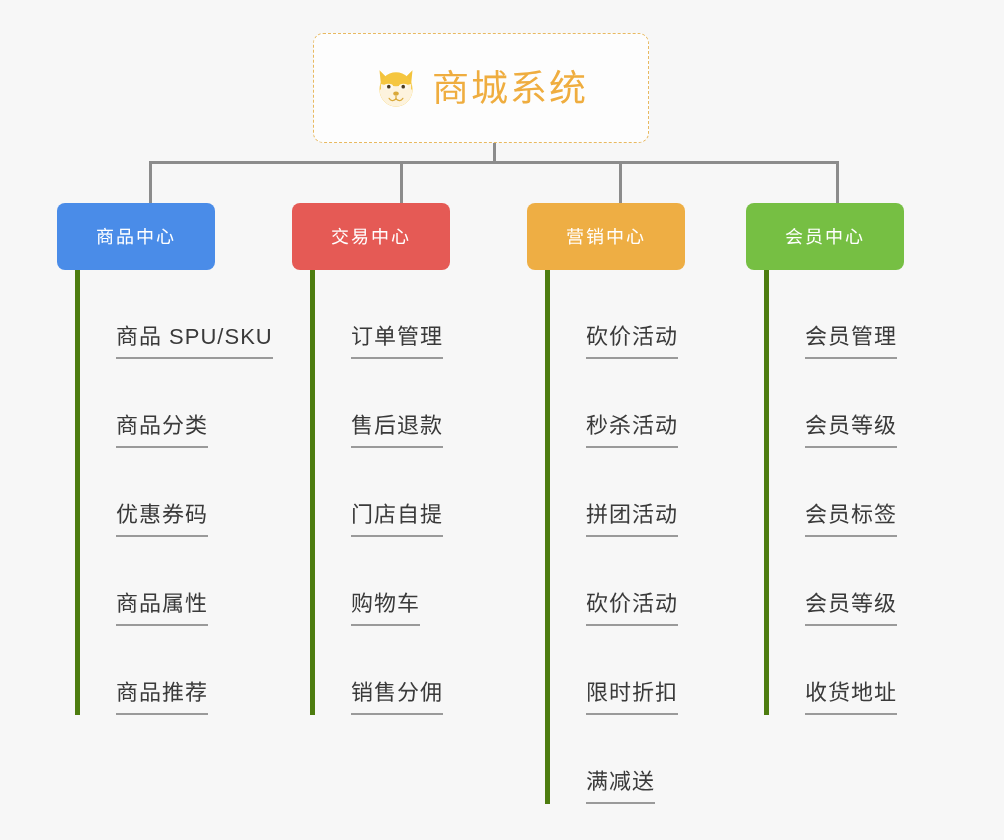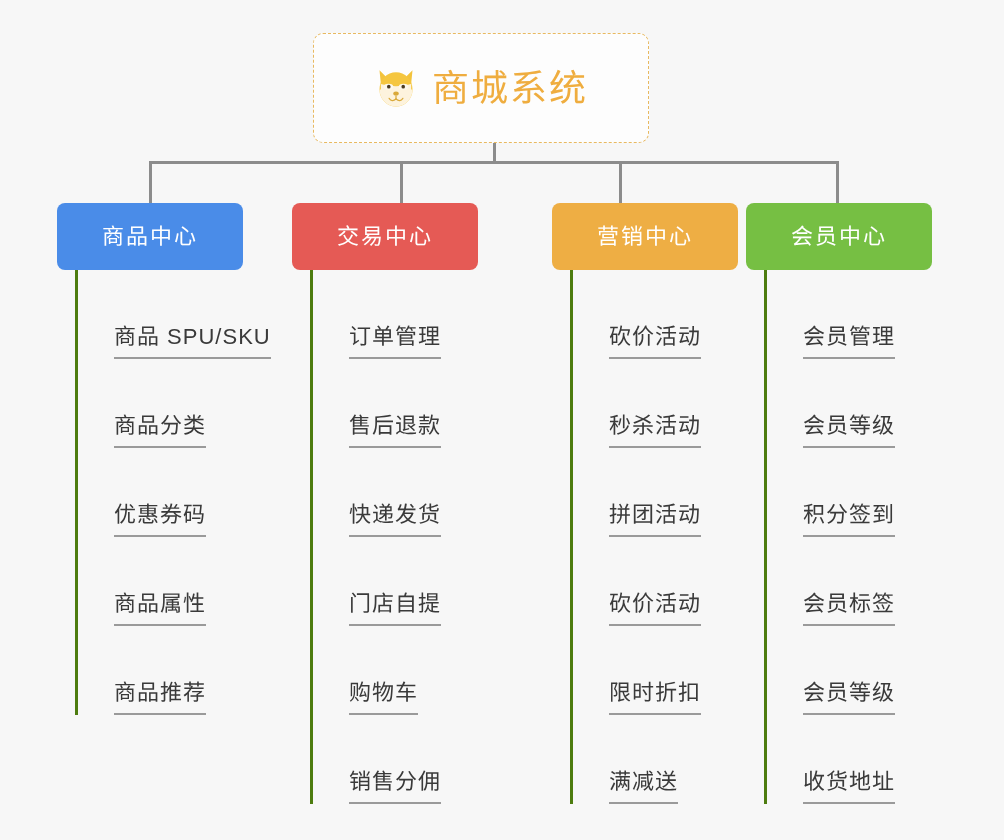--- a/index.html
+++ b/index.html
@@ -63,44 +63,44 @@
   .conn-h { height: 3px; }
 
   
   .column {
     position: absolute;
     top: 203px;
     width: 186px;
   }
   .col-1 { left: 57px; }
   .col-2 { left: 292px; }
-  .col-3 { left: 552px; text-align: right; }
+  .col-3 { left: 527px; text-align: right; }
   .col-4 { left: 746px; }
 
   .cat-header {
-    width: 186px;
+    width: 158px;
     height: 67px;
     box-sizing: border-box;
     border-radius: 8px;
     display: flex;
     align-items: center;
     justify-content: center;
     color: #ffffff;
-    font-size: 22px;
+    font-size: 18px;
     letter-spacing: 2px;
     line-height: 1;
     white-space: nowrap;
   }
 
   
   .item-list {
     position: relative;
     margin-left: 18px;
     padding-top: 0;
-    border-left: 3px solid #4d7c0f;
+    border-left: 5px solid #4d7c0f;
   }
   .item {
     position: relative;
     height: 89px;
     box-sizing: border-box;
     display: flex;
     align-items: flex-end;
     padding-left: 36px;
   }
   .item-label {
@@ -172,23 +172,20 @@
       <span>交易中心</span>
     </div>
     <div class="item-list">
       <div class="item">
           <span class="item-label">订单管理</span>
         </div>
       <div class="item">
           <span class="item-label">售后退款</span>
         </div>
       <div class="item">
-          <span class="item-label">快递发货</span>
-        </div>
-      <div class="item">
           <span class="item-label">门店自提</span>
         </div>
       <div class="item">
           <span class="item-label">购物车</span>
         </div>
       <div class="item">
           <span class="item-label">销售分佣</span>
         </div>
     </div>
   </div>
@@ -224,23 +221,20 @@
       <span>会员中心</span>
     </div>
     <div class="item-list">
       <div class="item">
           <span class="item-label">会员管理</span>
         </div>
       <div class="item">
           <span class="item-label">会员等级</span>
         </div>
       <div class="item">
-          <span class="item-label">积分签到</span>
-        </div>
-      <div class="item">
           <span class="item-label">会员标签</span>
         </div>
       <div class="item">
           <span class="item-label">会员等级</span>
         </div>
       <div class="item">
           <span class="item-label">收货地址</span>
         </div>
     </div>
   </div>

